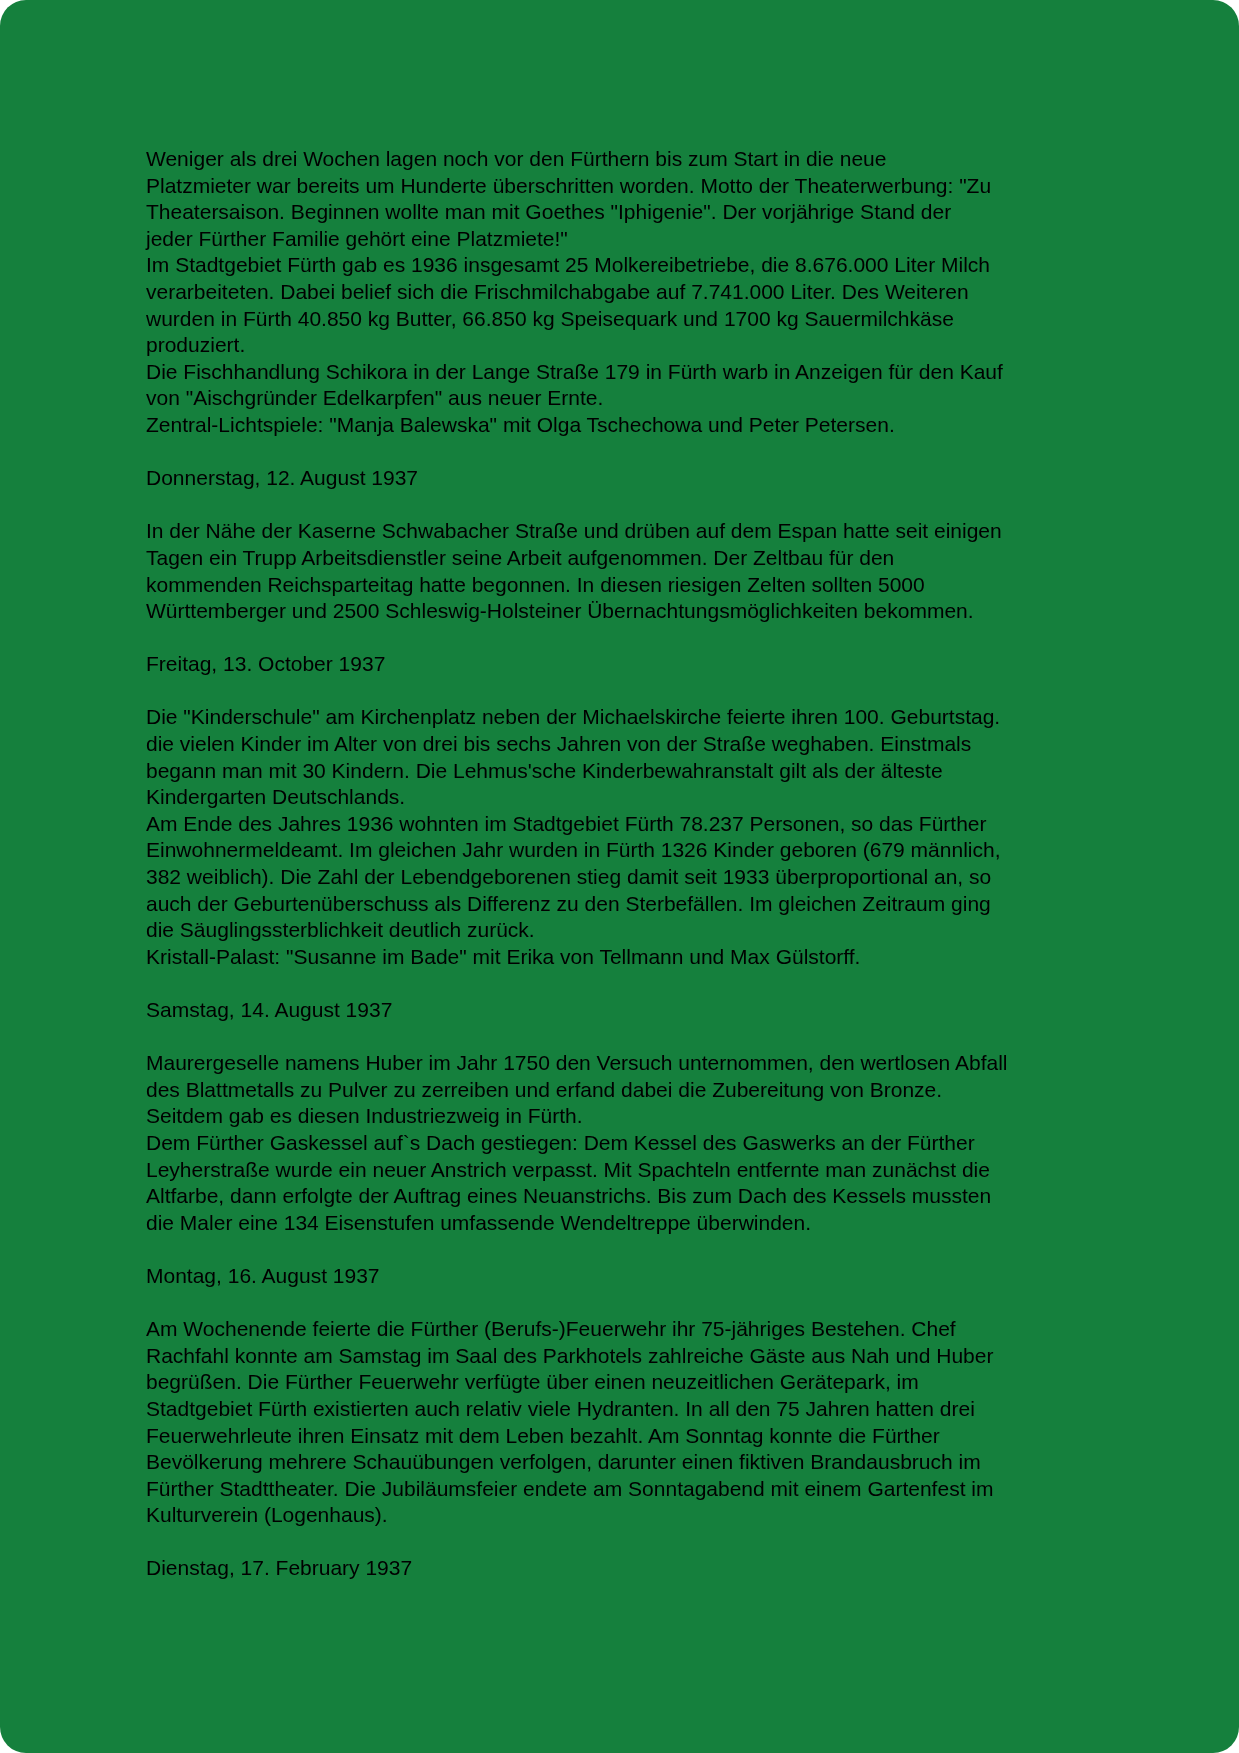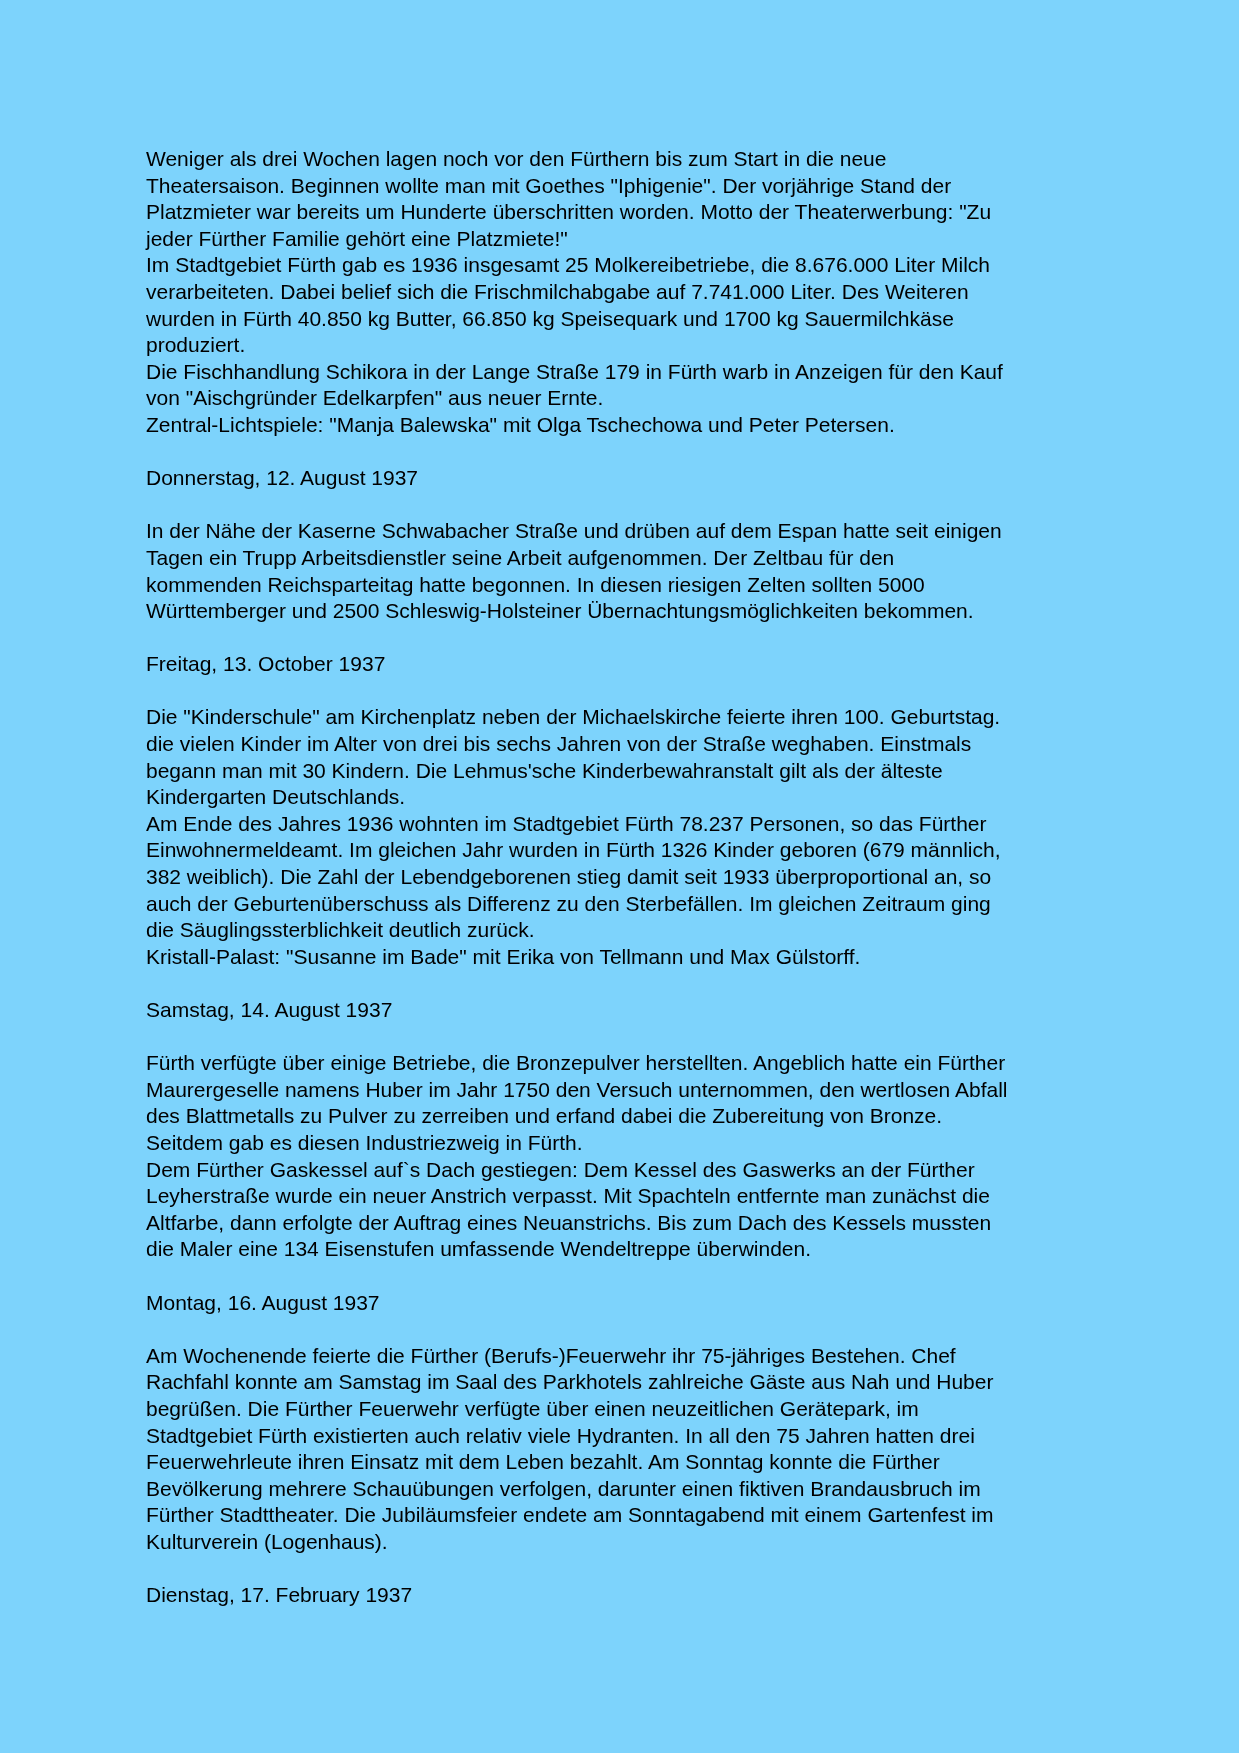--- a/index.html
+++ b/index.html
@@ -12,21 +12,22 @@
     height: 1753px;
     overflow: hidden;
     font-family: "Liberation Sans", sans-serif;
     color: #000000;
   }
   .page {
     box-sizing: border-box;
     width: 1239px;
     height: 1753px;
     padding: 146px 40px 0 146px;
-    background: #7dd3fc;
+    background: #15803d;
+    border-radius: 26px;
   }
   .doc {
     font-size: 21px;
     line-height: 26.6px;
   }
   .paragraph { margin: 0; }
   .line {
     white-space: pre;
     height: 26.6px;
   }
@@ -39,22 +40,22 @@
     height: 26.6px;
   }
 </style>
 </head>
 <body>
 
 <div class="page">
   <div class="doc" id="doc">
       <div class="paragraph">
         <div class="line">Weniger als drei Wochen lagen noch vor den Fürthern bis zum Start in die neue</div>
+        <div class="line">Platzmieter war bereits um Hunderte überschritten worden. Motto der Theaterwerbung: "Zu</div>
         <div class="line">Theatersaison. Beginnen wollte man mit Goethes "Iphigenie". Der vorjährige Stand der</div>
-        <div class="line">Platzmieter war bereits um Hunderte überschritten worden. Motto der Theaterwerbung: "Zu</div>
         <div class="line">jeder Fürther Familie gehört eine Platzmiete!"</div>
       </div>
       <div class="paragraph">
         <div class="line">Im Stadtgebiet Fürth gab es 1936 insgesamt 25 Molkereibetriebe, die 8.676.000 Liter Milch</div>
         <div class="line">verarbeiteten. Dabei belief sich die Frischmilchabgabe auf 7.741.000 Liter. Des Weiteren</div>
         <div class="line">wurden in Fürth 40.850 kg Butter, 66.850 kg Speisequark und 1700 kg Sauermilchkäse</div>
         <div class="line">produziert.</div>
       </div>
       <div class="paragraph">
         <div class="line">Die Fischhandlung Schikora in der Lange Straße 179 in Fürth warb in Anzeigen für den Kauf</div>
@@ -88,21 +89,20 @@
         <div class="line">auch der Geburtenüberschuss als Differenz zu den Sterbefällen. Im gleichen Zeitraum ging</div>
         <div class="line">die Säuglingssterblichkeit deutlich zurück.</div>
       </div>
       <div class="paragraph">
         <div class="line">Kristall-Palast: "Susanne im Bade" mit Erika von Tellmann und Max Gülstorff.</div>
       </div>
       <div class="blank-line"></div>
       <div class="heading">Samstag, 14. August 1937</div>
       <div class="blank-line"></div>
       <div class="paragraph">
-        <div class="line">Fürth verfügte über einige Betriebe, die Bronzepulver herstellten. Angeblich hatte ein Fürther</div>
         <div class="line">Maurergeselle namens Huber im Jahr 1750 den Versuch unternommen, den wertlosen Abfall</div>
         <div class="line">des Blattmetalls zu Pulver zu zerreiben und erfand dabei die Zubereitung von Bronze.</div>
         <div class="line">Seitdem gab es diesen Industriezweig in Fürth.</div>
       </div>
       <div class="paragraph">
         <div class="line">Dem Fürther Gaskessel auf`s Dach gestiegen: Dem Kessel des Gaswerks an der Fürther</div>
         <div class="line">Leyherstraße wurde ein neuer Anstrich verpasst. Mit Spachteln entfernte man zunächst die</div>
         <div class="line">Altfarbe, dann erfolgte der Auftrag eines Neuanstrichs. Bis zum Dach des Kessels mussten</div>
         <div class="line">die Maler eine 134 Eisenstufen umfassende Wendeltreppe überwinden.</div>
       </div>

